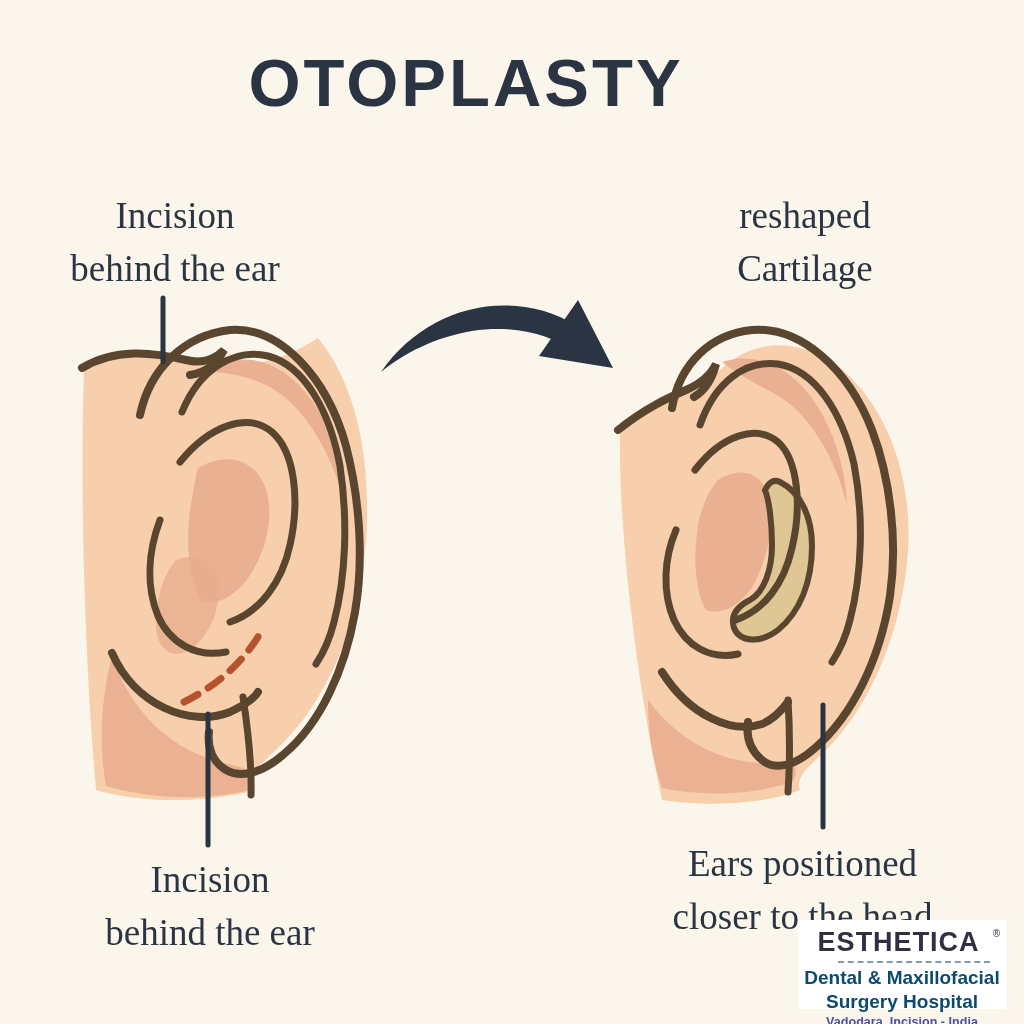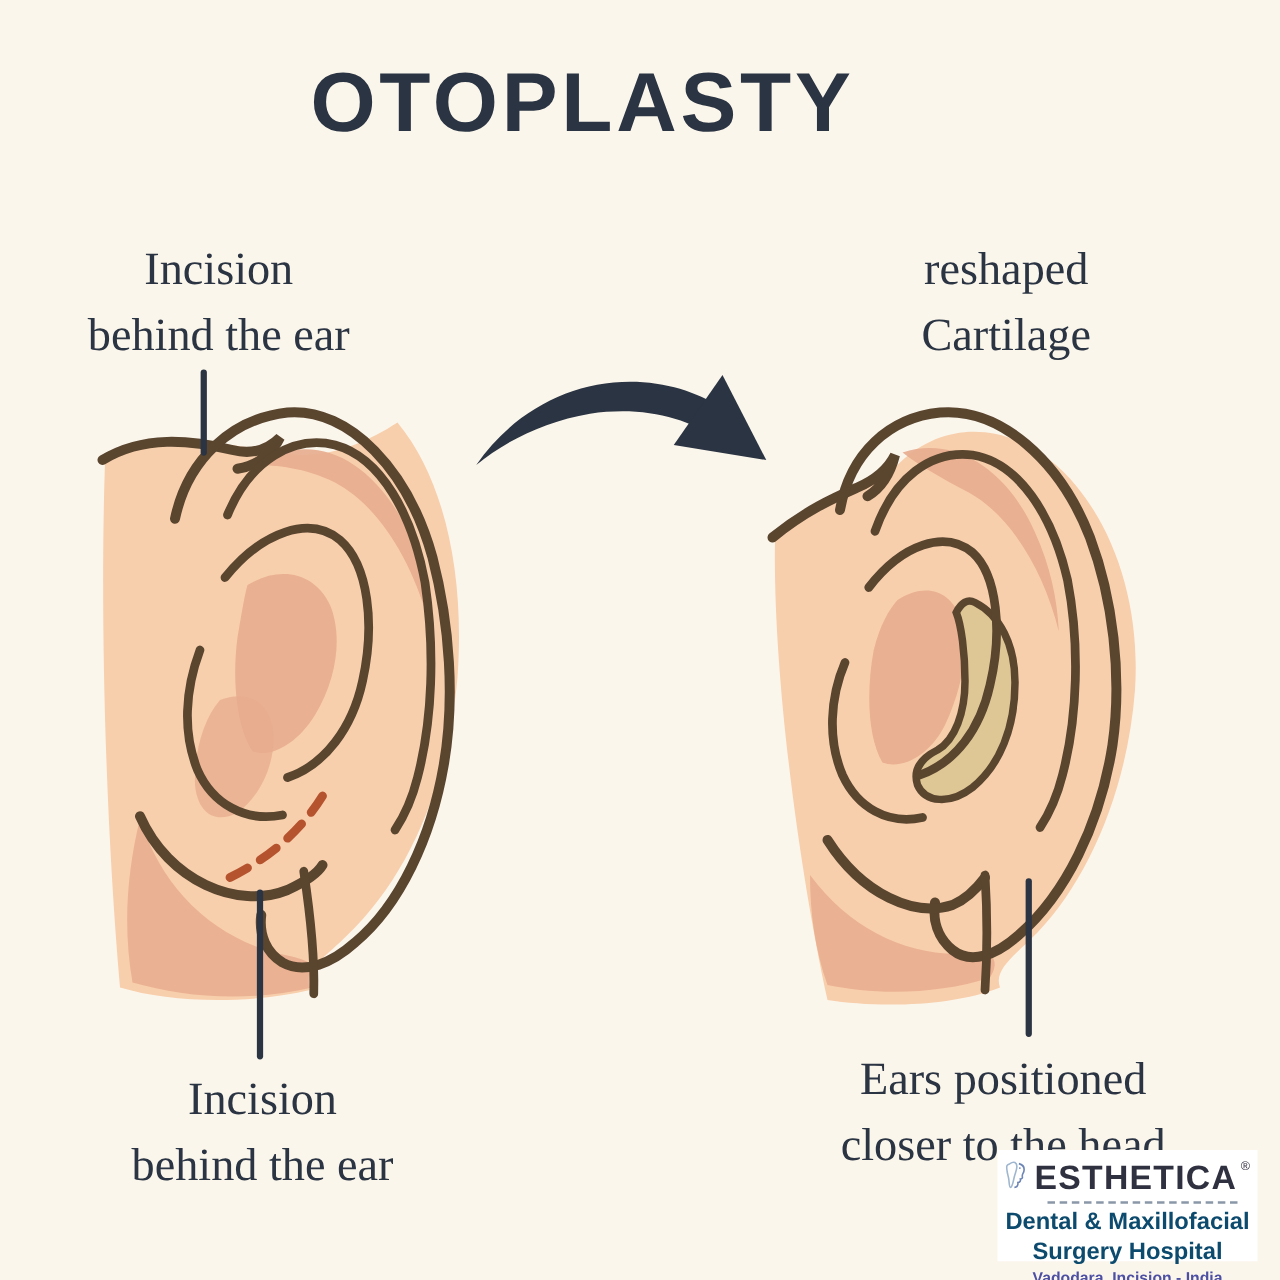--- a/index.html
+++ b/index.html
@@ -23,21 +23,21 @@
   .label span{display:block;}
   .lbl-left-top{left:10px;top:190px;width:330px;}
   .lbl-right-top{left:650px;top:190px;width:310px;}
   .lbl-left-bottom{left:45px;top:854px;width:330px;}
   .lbl-right-bottom{left:615px;top:838px;width:375px;}
   .logo{
     position:absolute;left:798px;top:920px;width:208px;height:89px;
     background:#FFFFFF;z-index:2;box-sizing:border-box;
     padding:5px 6px 4px 6px;text-align:center;
   }
-  .logo-row{display:flex;align-items:center;justify-content:center;gap:3px;text-align:right;}
+  .logo-row{display:flex;align-items:center;justify-content:center;gap:13px;text-align:right;}
   .logo-brand{
     font-size:27px;font-weight:700;color:#303140;letter-spacing:1px;
     line-height:1;font-family:"Liberation Sans",sans-serif;
   }
   .logo-reg{font-size:10px;color:#303140;vertical-align:top;position:relative;top:-9px;font-weight:400;}
   .logo-sep{border-top:2px dashed #8A97A8;margin:2px 10px 3px 34px;}
   .logo-tagline{font-size:19px;font-weight:700;color:#0c4a6e;line-height:1.25;}
   .logo-location{font-size:12.6px;font-weight:700;color:#4C4FA3;line-height:1.4;}
 </style>
 </head>

